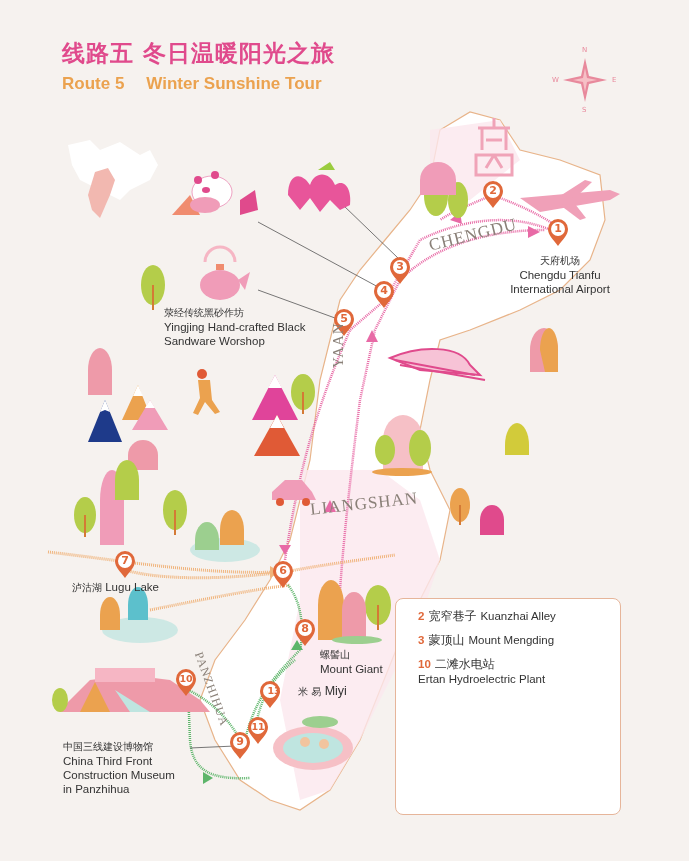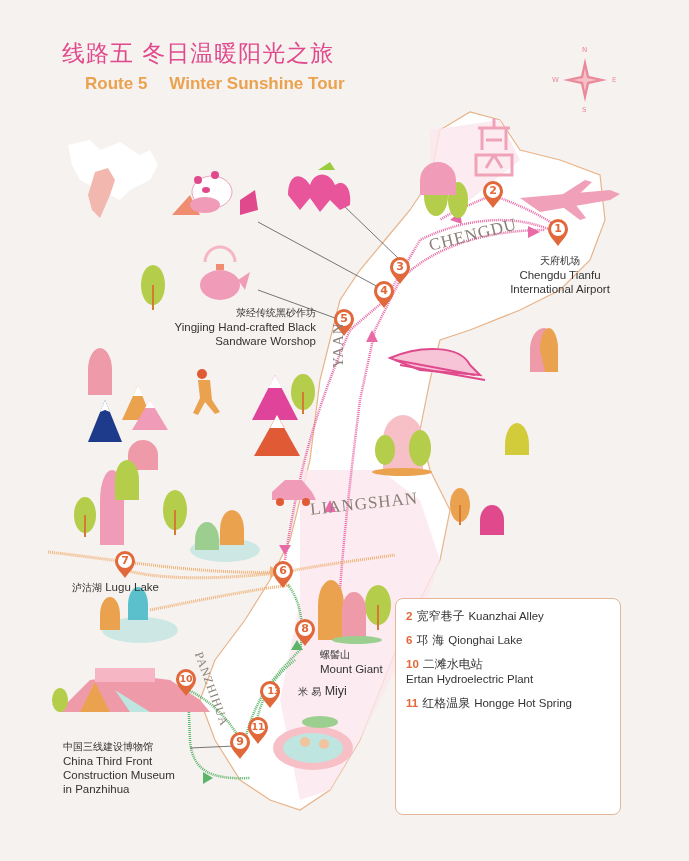--- a/index.html
+++ b/index.html
@@ -1,25 +1,25 @@
 <!DOCTYPE html>
 <html><head>
 <meta charset="utf-8">
 <style>
   * { box-sizing: border-box; margin: 0; padding: 0; }
   body { width: 689px; height: 861px; background: #f6f2ef; font-family: "DejaVu Sans", sans-serif; position: relative; overflow: hidden; }
   .abs { position: absolute; }
-  .title-cn { left: 62px; top: 38px; font-size: 23px; font-weight: normal; color: #e04a8c; letter-spacing: 1px; white-space: nowrap; text-align: right; }
-  .title-en { left: 62px; top: 74px; font-size: 17px; font-weight: bold; color: #eba24f; white-space: nowrap; font-family: "Liberation Sans", sans-serif; margin-left: 23px; }
+  .title-cn { left: 62px; top: 38px; font-size: 23px; font-weight: bold; color: #e04a8c; letter-spacing: 1px; white-space: nowrap; text-align: right; }
+  .title-en { left: 62px; top: 74px; font-size: 17px; font-weight: bold; color: #eba24f; white-space: nowrap; font-family: "Liberation Sans", sans-serif; }
   .title-en span { margin-right: 22px; }
   svg.map { position: absolute; left: 0; top: 0; }
   .pin-label { font-size: 11.5px; color: #333; line-height: 14px; white-space: nowrap; font-family: "Liberation Sans", sans-serif; }
   .pin-label .cn { font-size: 10px; font-family: "DejaVu Sans", sans-serif; }
   .region { font-family: "Liberation Serif", serif; color: #8a8078; font-size: 17px; letter-spacing: 1px; white-space: nowrap; }
-  .legend { left: 395px; top: 598px; width: 226px; height: 217px; background: #fff; border: 1.5px solid #e6b59a; border-radius: 8px; padding: 10px 10px; }
+  .legend { left: 395px; top: 598px; width: 226px; height: 217px; background: #fff; border: 1.5px solid #e6b59a; border-radius: 8px; padding: 10px 22px; }
   .legend-item { font-size: 11.5px; color: #333; line-height: 15px; margin-bottom: 9px; font-family: "Liberation Sans", sans-serif; }
   .legend-item .num { color: #e0683a; font-weight: bold; margin-right: 4px; }
   .legend-item .cn { font-family: "DejaVu Sans", sans-serif; font-size: 12px; margin-right: 4px; }
   .compass-letter { font-size: 7px; color: #e8899c; }
 </style>
 </head>
 <body>
 
 <div class="abs title-cn">线路五  冬日温暖阳光之旅</div>
 <div class="abs title-en">
@@ -246,21 +246,21 @@
 <div class="abs region" style="left:428px;top:225px;transform:rotate(-14deg);">CHENGDU</div>
 <div class="abs region" style="left:330px;top:330px;transform:rotate(-90deg);transform-origin:left top;top:368px;font-size:15px;">YAAN</div>
 <div class="abs region" style="left:310px;top:494px;transform:rotate(-6deg);">LIANGSHAN</div>
 <div class="abs region" style="left:205px;top:650px;transform:rotate(70deg);transform-origin:left top;font-size:12px;">PANZHIHUA</div>
 
 <div class="abs pin-label" style="left:505px;top:254px;text-align:center;width:110px;">
   <div class="cn">天府机场</div>
   <div>Chengdu Tianfu</div>
   <div>International Airport</div>
 </div>
-<div class="abs pin-label" style="left:156px;top:306px;text-align:right;width:160px;">
+<div class="abs pin-label" style="left:164px;top:306px;width:160px;">
   <div class="cn">荥经传统黑砂作坊</div>
   <div>Yingjing Hand-crafted Black</div>
   <div>Sandware Worshop</div>
 </div>
 <div class="abs pin-label" style="left:72px;top:580px;text-align:center;">
   <span class="cn">泸沽湖</span>
   <span>Lugu Lake</span>
 </div>
 <div class="abs pin-label" style="left:320px;top:648px;">
   <div class="cn">螺髻山</div>
@@ -275,22 +275,19 @@
   <div>China Third Front</div>
   <div>Construction Museum</div>
   <div>in Panzhihua</div>
 </div>
 
 <div class="abs legend">
   <div class="legend-item">
     <span class="num">2</span><span class="cn">宽窄巷子</span><span>Kuanzhai Alley</span>
   </div>
   <div class="legend-item">
-    <span class="num">6</span><span class="cn">邛 海</span><span>Qionghai Lake</span>
+    <span class="num">3</span><span class="cn">蒙顶山</span><span>Mount Mengding</span>
   </div>
   <div class="legend-item">
     <span class="num">10</span><span class="cn">二滩水电站</span><br>
     <span>Ertan Hydroelectric Plant</span>
   </div>
-  <div class="legend-item">
-    <span class="num">11</span><span class="cn">红格温泉</span><span>Hongge Hot Spring</span>
-  </div>
 </div>
 
 </body></html>

